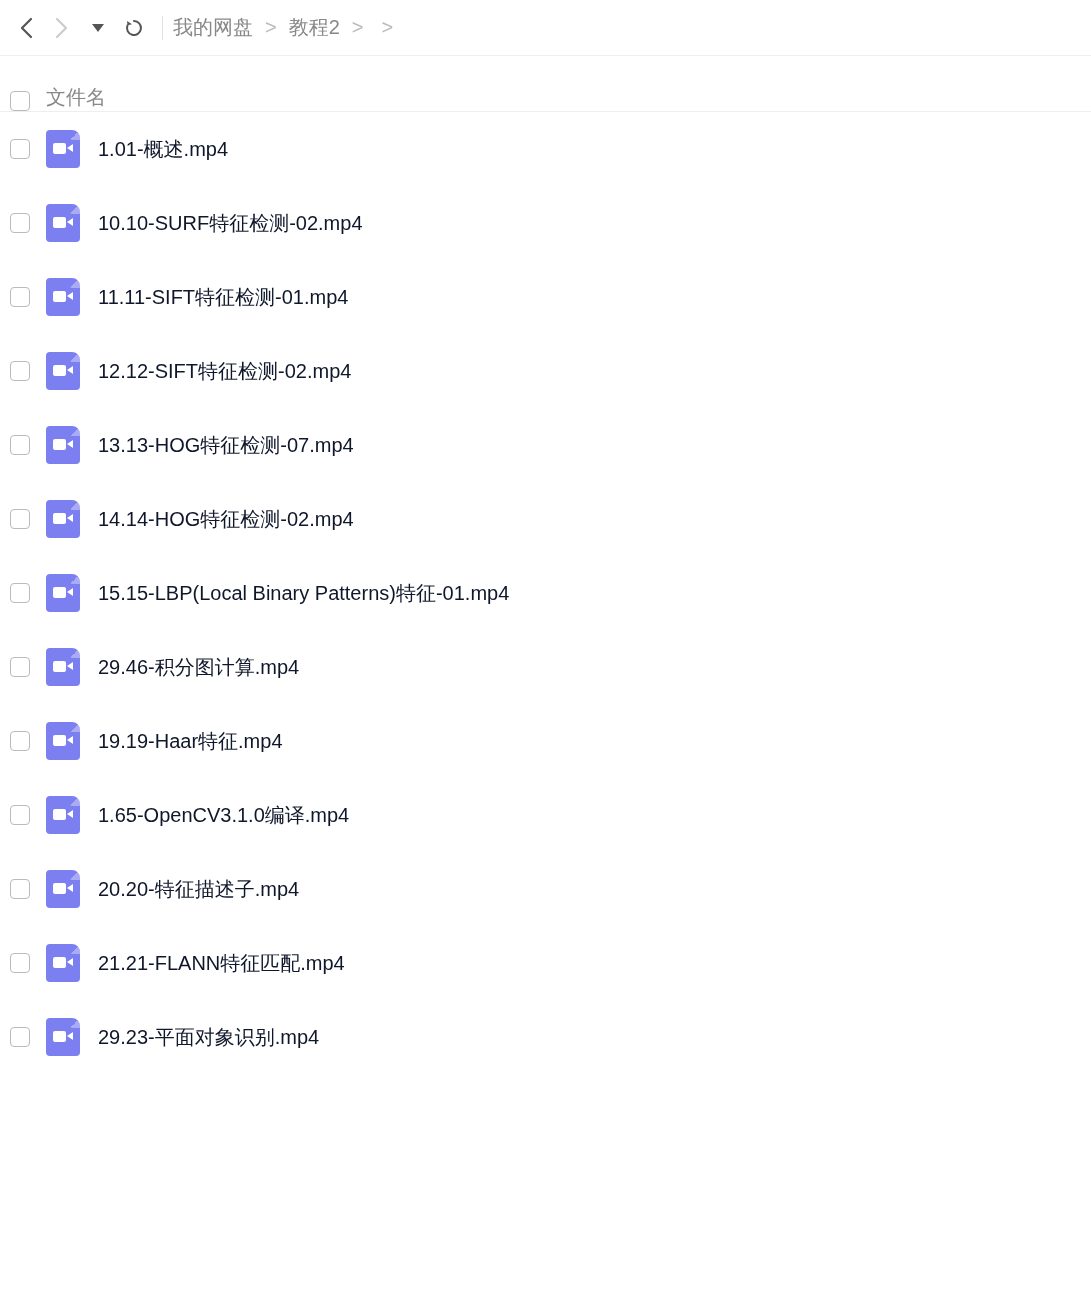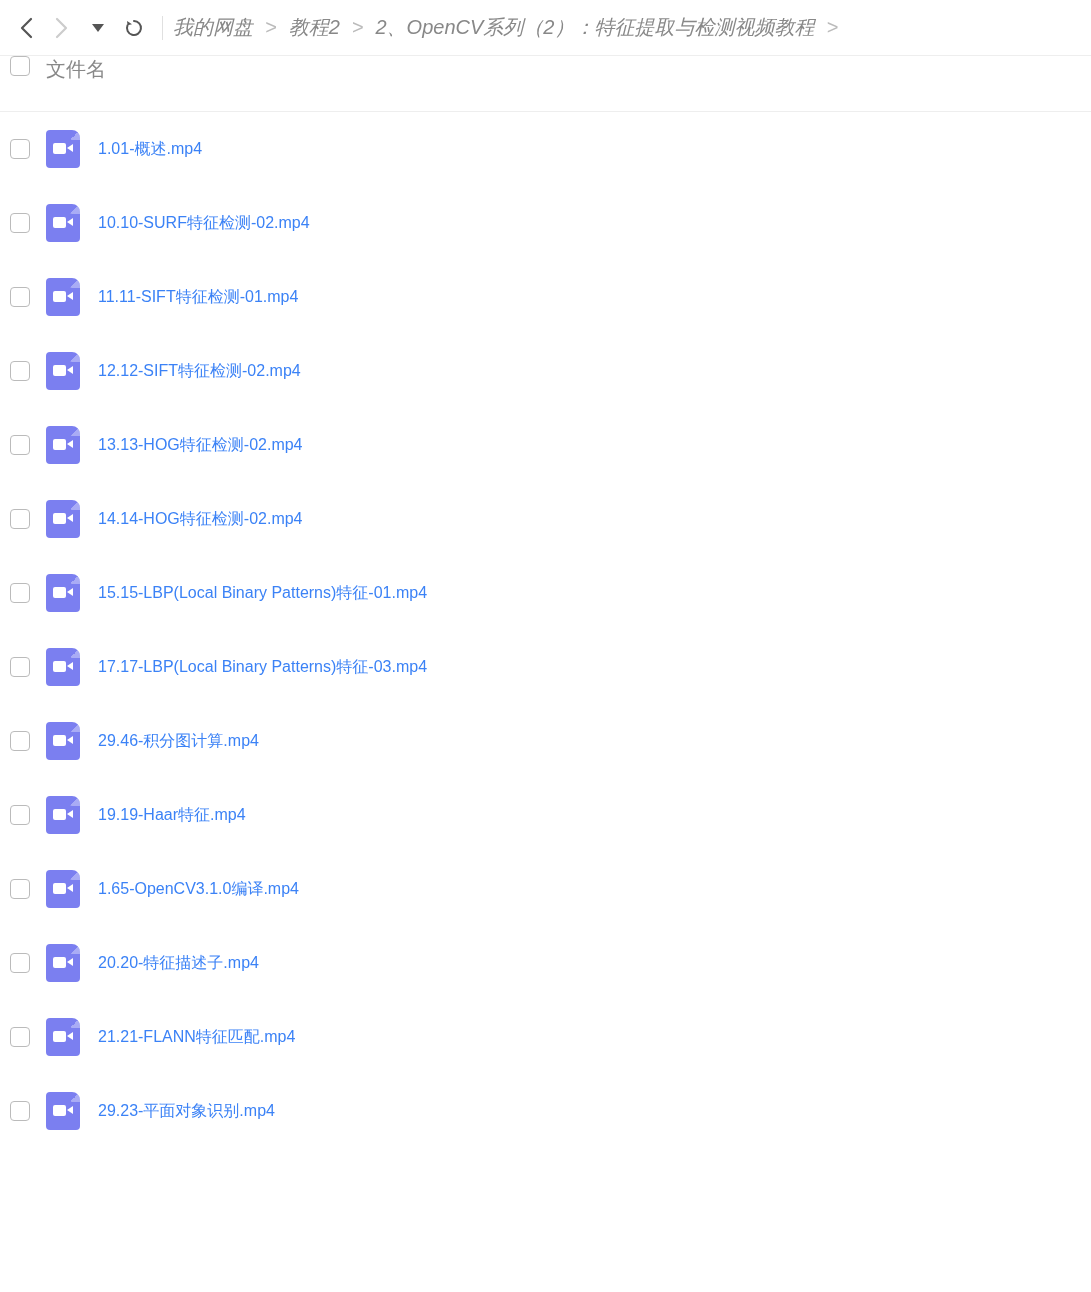--- a/index.html
+++ b/index.html
@@ -9,21 +9,20 @@
       color: #333;
       width: 1091px;
       overflow: hidden;
     }
     .toolbar {
       display: flex;
       align-items: center;
       height: 56px;
       padding: 0 8px;
       border-bottom: 1px solid #eee;
-      font-style: italic;
     }
     .nav-btn {
       width: 36px;
       height: 36px;
       display: flex;
       align-items: center;
       justify-content: center;
       cursor: pointer;
       color: #666;
     }
@@ -41,21 +40,21 @@
       color: #888;
       gap: 6px;
       flex: 1;
       overflow: hidden;
       white-space: nowrap;
     }
     .breadcrumb .crumb { cursor: pointer; }
     .breadcrumb .sep { color: #bbb; margin: 0 6px; }
     .header-row {
       display: flex;
-      align-items: flex-start;
+      align-items: flex-end;
       height: 56px;
       padding: 0 8px;
       border-bottom: 1px solid #eee;
     }
     .chk {
       width: 20px;
       height: 20px;
       border: 1.5px solid #bbb;
       border-radius: 4px;
       margin: 0 16px 0 2px;
@@ -99,22 +98,22 @@
     .file-icon .cam::after {
       content: "";
       position: absolute;
       right: -7px; top: 1px;
       width: 0; height: 0;
       border-top: 4.5px solid transparent;
       border-bottom: 4.5px solid transparent;
       border-right: 6px solid #fff;
     }
     .file-name {
-      font-size: 16px;
-      color: #3b82f6;
+      font-size: 20px;
+      color: #0f172a;
       cursor: pointer;
     }
   </style>
 </head>
 <body>
 
 <div class="toolbar">
   <div class="nav-btn">
     <svg width="14" height="22" viewBox="0 0 14 22">
         <path d="M12 2 L3 11 L12 20" stroke="#555" stroke-width="2.2" fill="none" stroke-linecap="round" stroke-linejoin="round"></path>
@@ -135,21 +134,20 @@
         <path d="M10 3 a7 7 0 1 1 -6.5 4.3" stroke="#555" stroke-width="2" fill="none" stroke-linecap="round"></path>
         <path d="M3 3 L3.5 7.3 L8 6.3" fill="#555"></path>
       </svg>
   </div>
   <div class="nav-sep"></div>
   <div class="breadcrumb">
     <span class="crumb">我的网盘</span>
     <span class="sep">&gt;</span>
     <span class="crumb">教程2</span>
     <span class="sep">&gt;</span>
-    <span class="crumb">2、OpenCV系列（2）：特征提取与检测视频教程</span>
     <span class="sep">&gt;</span>
   </div>
 </div>
 
 <div class="header-row">
   <div class="chk"></div>
   <div class="col-name">文件名</div>
 </div>
 
 <div id="file-list">
@@ -179,48 +177,41 @@
       <div class="file-icon">
         <div class="cam"></div>
       </div>
       <div class="file-name">12.12-SIFT特征检测-02.mp4</div>
     </div>
     <div class="file-row">
       <div class="chk"></div>
       <div class="file-icon">
         <div class="cam"></div>
       </div>
-      <div class="file-name">13.13-HOG特征检测-02.mp4</div>
+      <div class="file-name">13.13-HOG特征检测-07.mp4</div>
     </div>
     <div class="file-row">
       <div class="chk"></div>
       <div class="file-icon">
         <div class="cam"></div>
       </div>
       <div class="file-name">14.14-HOG特征检测-02.mp4</div>
     </div>
     <div class="file-row">
       <div class="chk"></div>
       <div class="file-icon">
         <div class="cam"></div>
       </div>
       <div class="file-name">15.15-LBP(Local Binary Patterns)特征-01.mp4</div>
     </div>
     <div class="file-row">
       <div class="chk"></div>
       <div class="file-icon">
         <div class="cam"></div>
       </div>
-      <div class="file-name">17.17-LBP(Local Binary Patterns)特征-03.mp4</div>
-    </div>
-    <div class="file-row">
-      <div class="chk"></div>
-      <div class="file-icon">
-        <div class="cam"></div>
-      </div>
       <div class="file-name">29.46-积分图计算.mp4</div>
     </div>
     <div class="file-row">
       <div class="chk"></div>
       <div class="file-icon">
         <div class="cam"></div>
       </div>
       <div class="file-name">19.19-Haar特征.mp4</div>
     </div>
     <div class="file-row">

